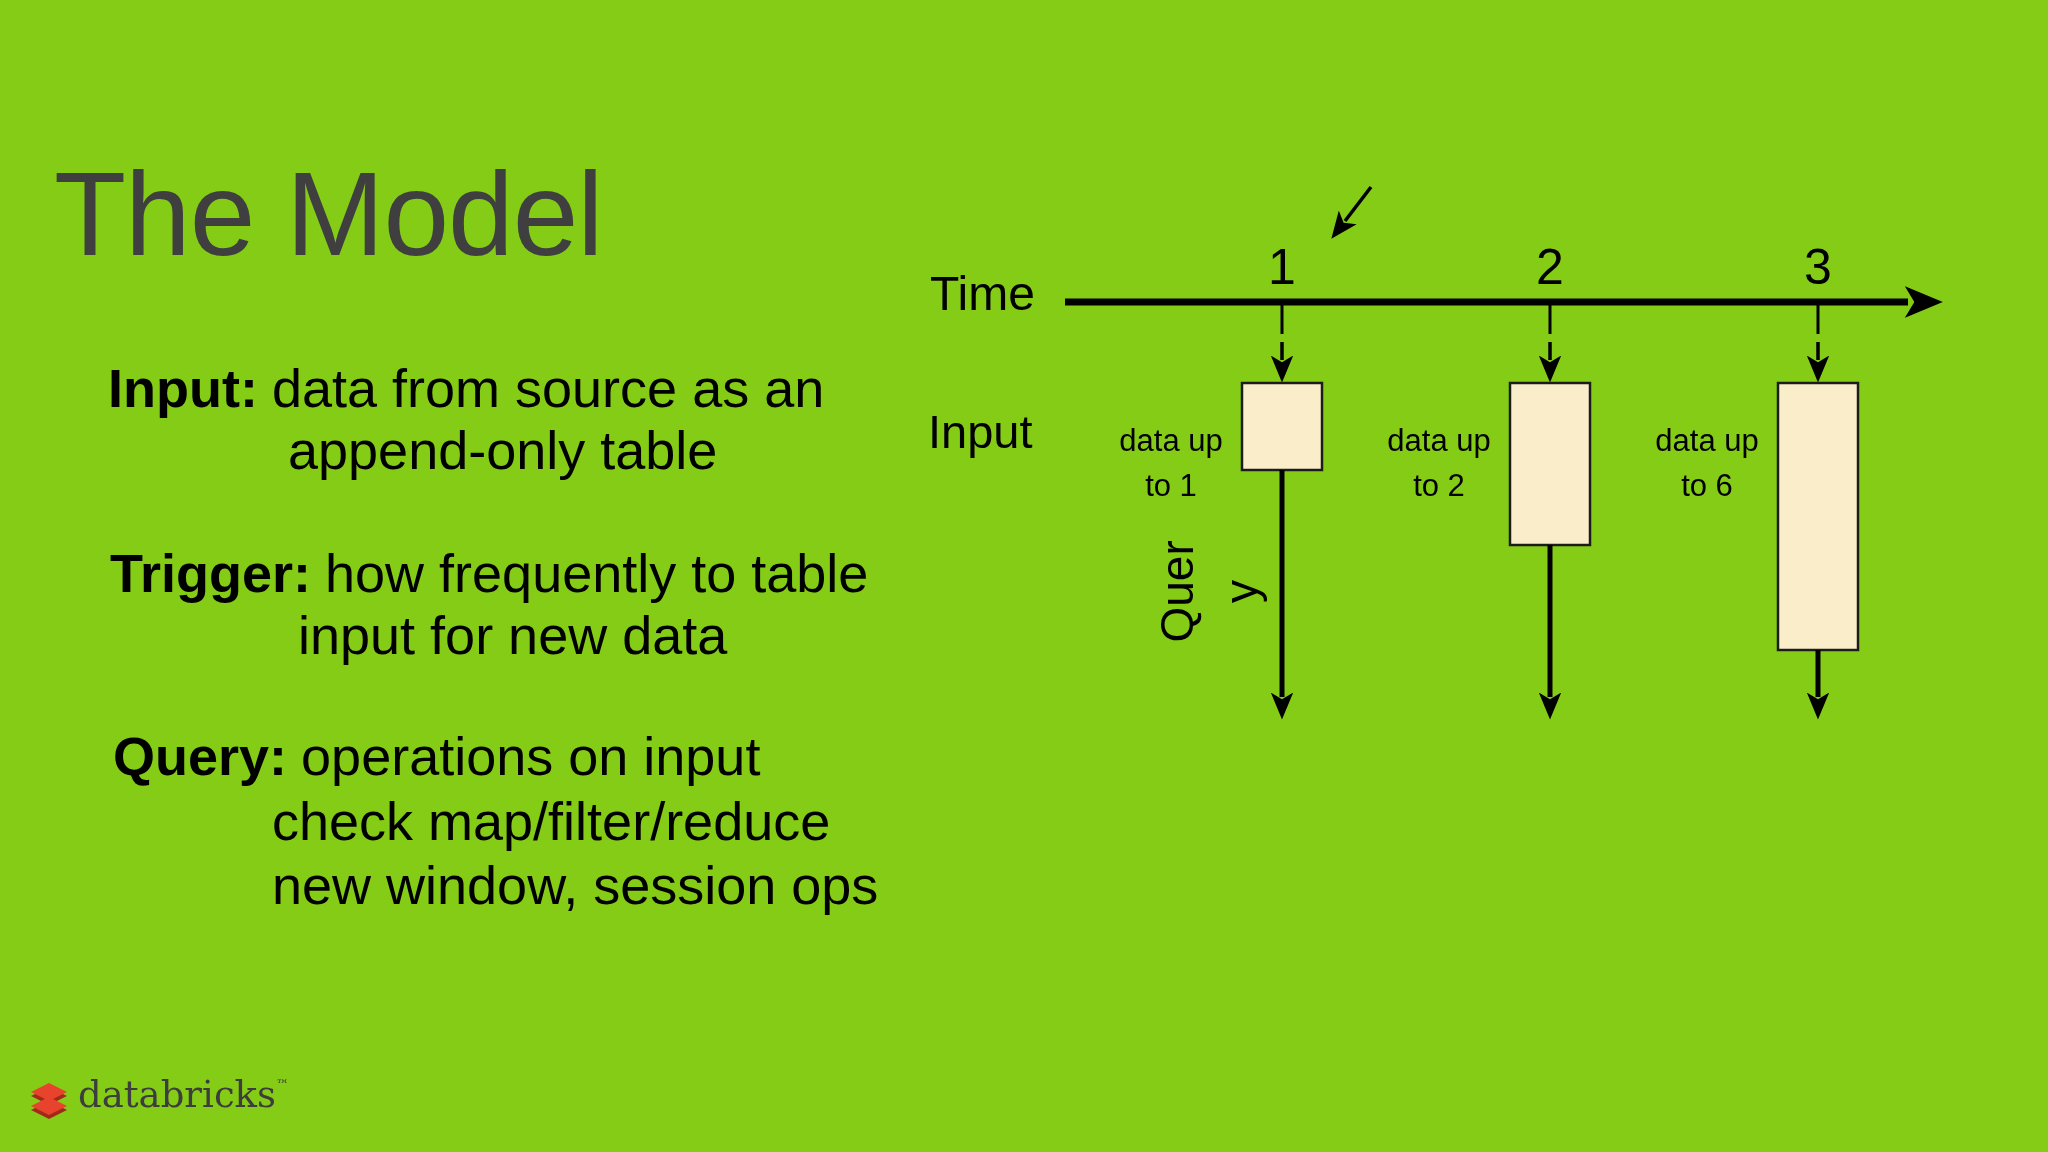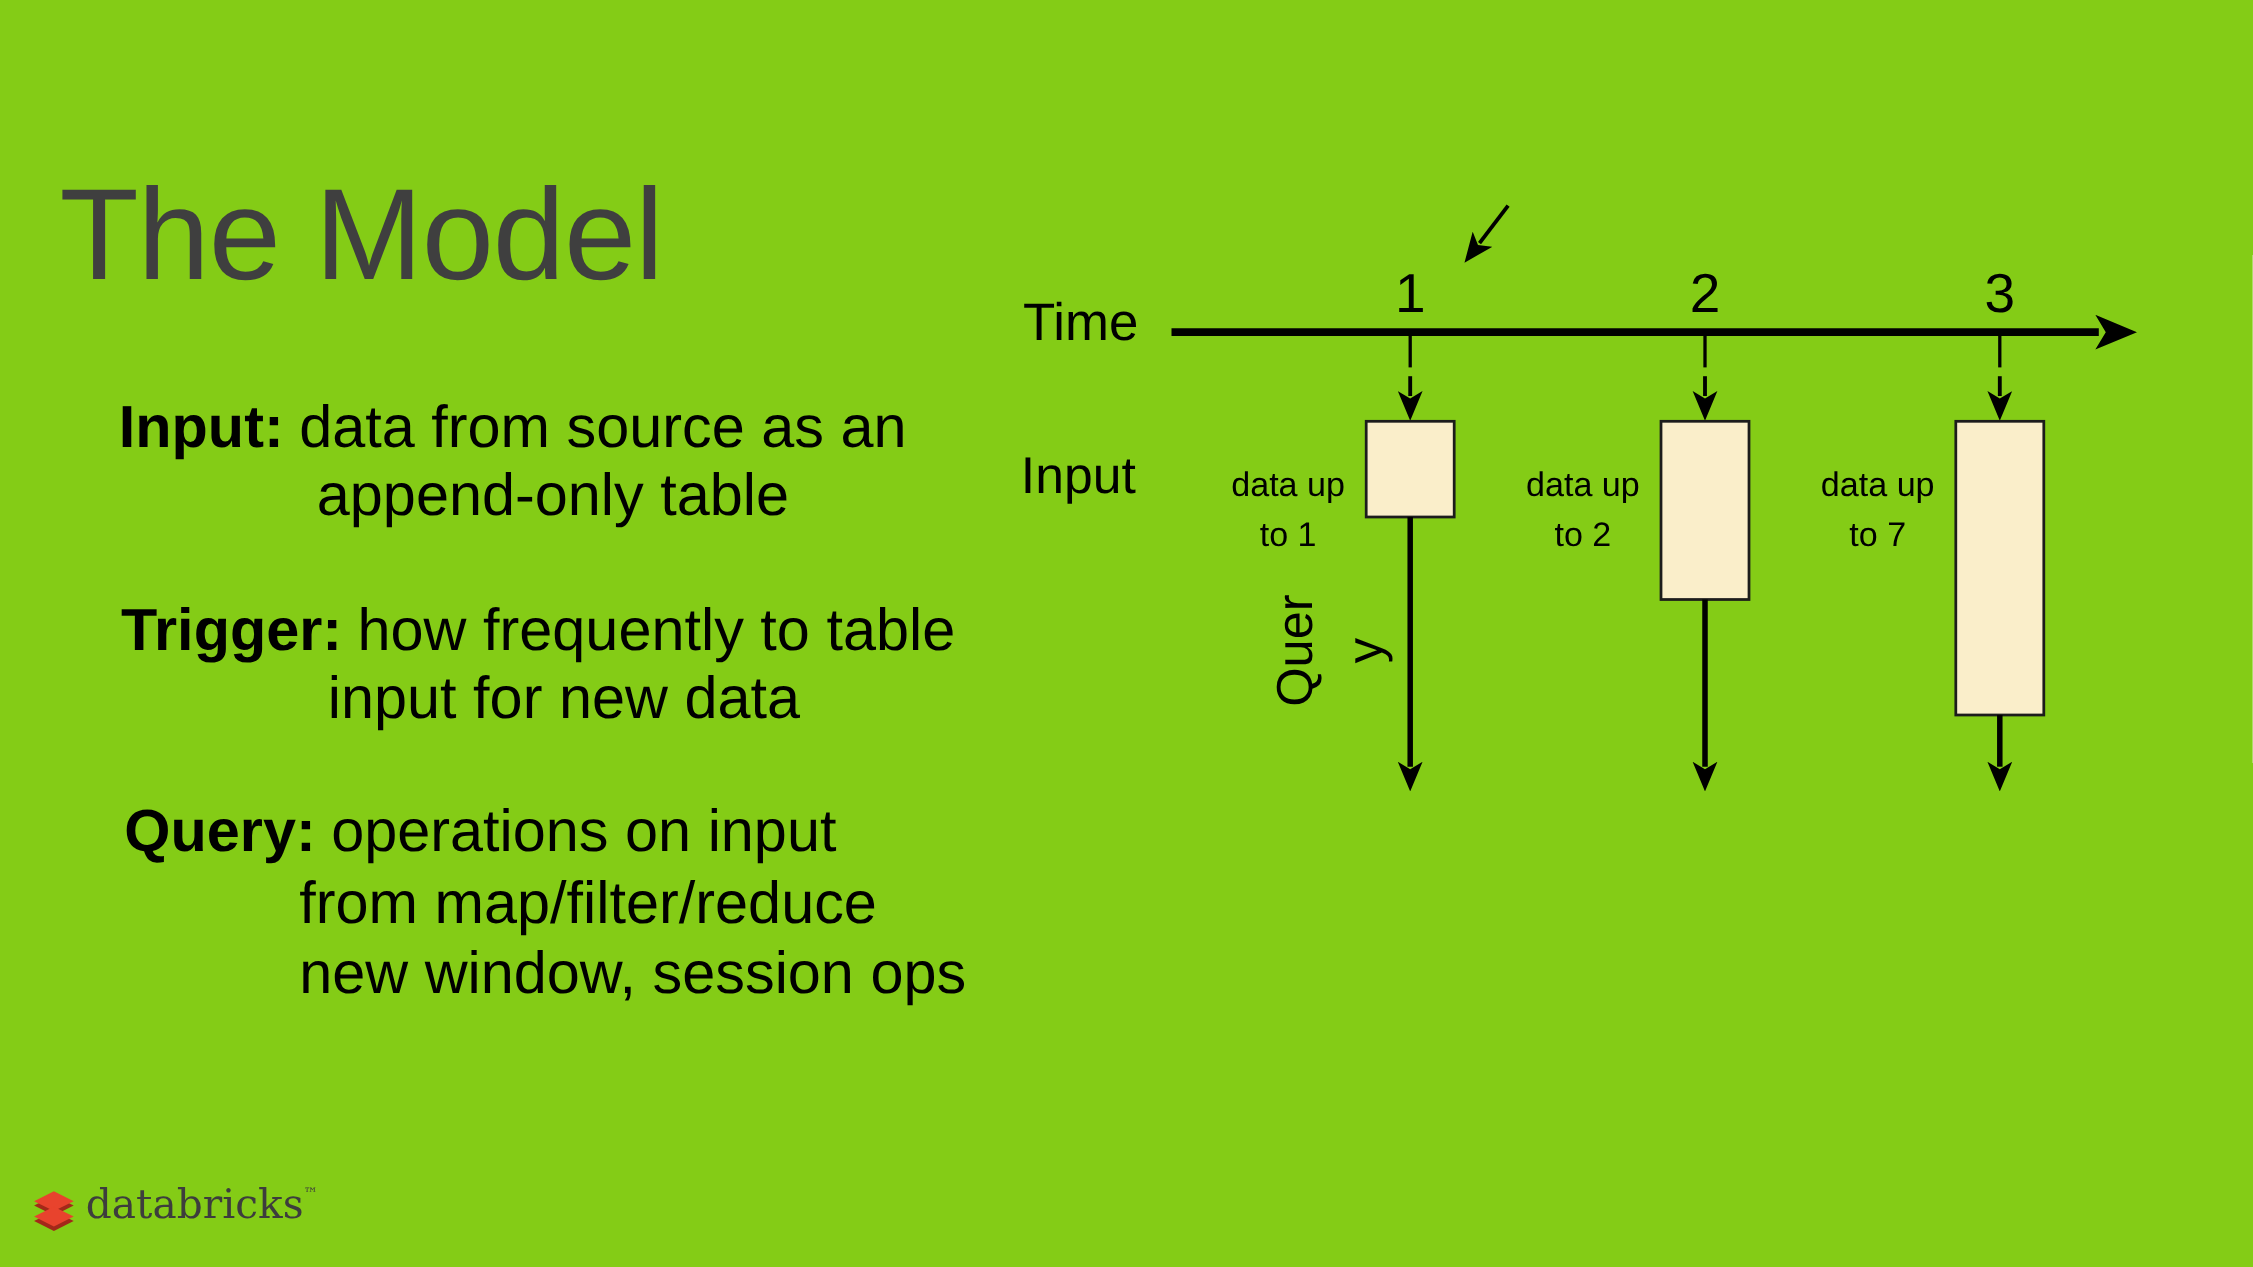--- a/index.html
+++ b/index.html
@@ -89,21 +89,21 @@
     <span class="lbl">Trigger:</span><span>how frequently to table</span>
   </div>
   <div class="def-line" style="left:298px;top:608px;">
     <span>input for new data</span>
   </div>
 
   <div class="def-line" style="left:113px;top:729px;">
     <span class="lbl">Query:</span><span>operations on input</span>
   </div>
   <div class="def-line" style="left:272px;top:794px;">
-    <span>from map/filter/reduce</span>
+    <span>check map/filter/reduce</span>
   </div>
   <div class="def-line" style="left:272px;top:858px;">
     <span>new window, session ops</span>
   </div>
 
 
   <div class="axis-label" style="left:930px;top:270px;">Time</div>
   <div class="axis-label" style="left:928px;top:408px;font-size:47px;">Input</div>
 
   <div class="tick-num" style="left:1252px;top:242px;">1</div>
@@ -113,21 +113,21 @@
   <div class="data-cap" style="left:1106px;top:418px;">
     <span>data up</span>
       <span>to 1</span>
   </div>
   <div class="data-cap" style="left:1374px;top:418px;">
     <span>data up</span>
       <span>to 2</span>
   </div>
   <div class="data-cap" style="left:1642px;top:418px;">
     <span>data up</span>
-      <span>to 7</span>
+      <span>to 6</span>
   </div>
 
   <div class="query-label">Query</div>
 
   <svg class="logo" width="46" height="42" viewBox="0 0 46 42">
     <g>
       <polygon points="3,16 21,25 39,16 21,7" fill="#A32819"></polygon>
       <polygon points="3,12 21,3  39,12 21,21" fill="#E8432D"></polygon>
     </g>
     <g transform="translate(0,14)">

